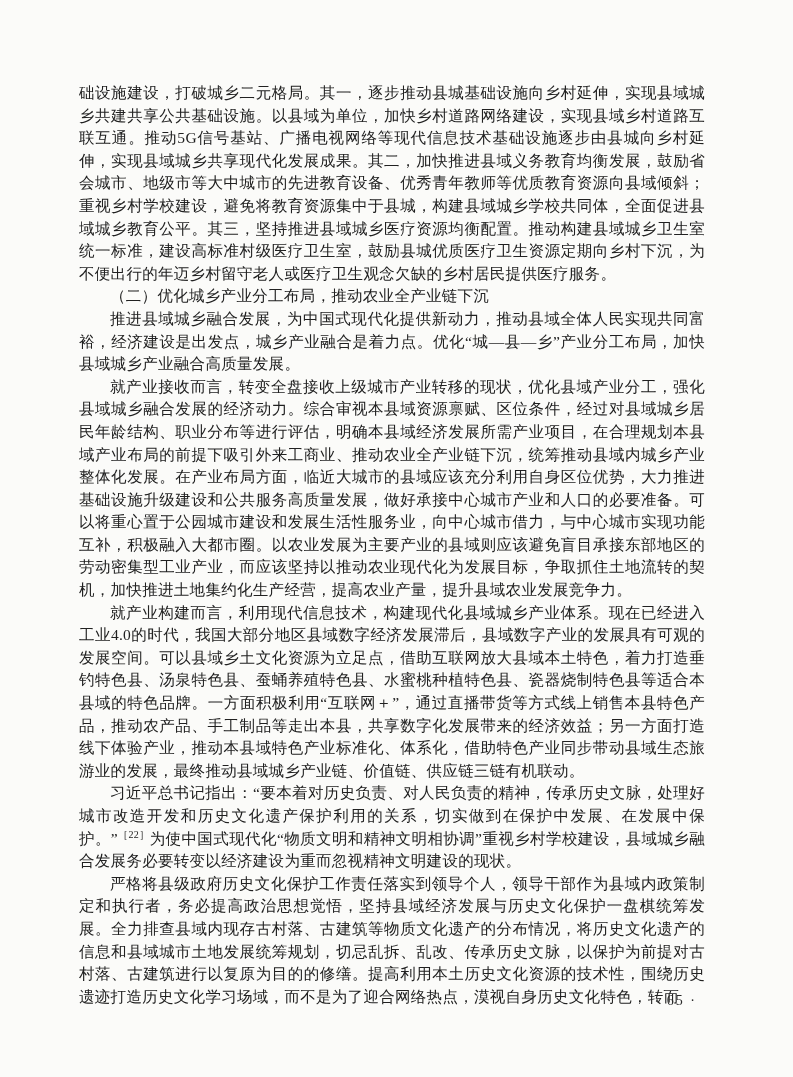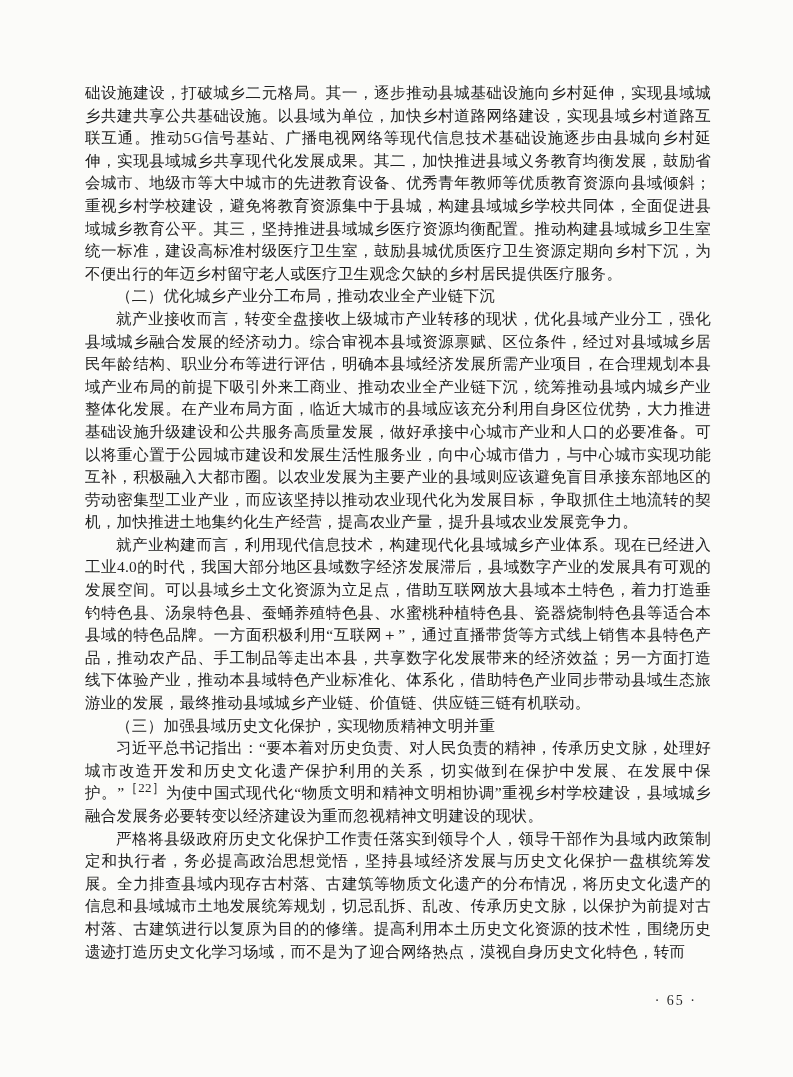--- a/index.html
+++ b/index.html
@@ -14,40 +14,40 @@
     margin: 0 auto;
     background: #fbfbf9;
     color: #212121;
     font-family: "Liberation Serif", "DejaVu Serif", serif;
     overflow: hidden;
     box-sizing: border-box;
   }
   .text-column {
     position: absolute;
     top: 82px;
-    left: 85px;
+    left: 79px;
     width: 626px;
   }
   p.para {
     margin: 0;
     font-size: 15.5px;
     line-height: 22.6px;
     text-align: justify;
     letter-spacing: 0.3px;
     word-break: break-all;
   }
   p.para.indent {
     text-indent: 2em;
   }
   p.para.subheading {
     text-indent: 2em;
     font-weight: 400;
   }
   sup.footnote {
-    font-size: 13px;
+    font-size: 10px;
     line-height: 0;
     vertical-align: super;
   }
   .page-number {
     position: absolute;
     right: 96px;
     top: 993px;
     font-size: 14px;
     letter-spacing: 2px;
     color: #2a2a2a;
@@ -56,26 +56,26 @@
 </head>
 <body>
 
 <div class="page">
   <div class="text-column">
 
     <p class="para">础设施建设，打破城乡二元格局。其一，逐步推动县城基础设施向乡村延伸，实现县域城乡共建共享公共基础设施。以县域为单位，加快乡村道路网络建设，实现县域乡村道路互联互通。推动5G信号基站、广播电视网络等现代信息技术基础设施逐步由县城向乡村延伸，实现县域城乡共享现代化发展成果。其二，加快推进县域义务教育均衡发展，鼓励省会城市、地级市等大中城市的先进教育设备、优秀青年教师等优质教育资源向县域倾斜；重视乡村学校建设，避免将教育资源集中于县城，构建县域城乡学校共同体，全面促进县域城乡教育公平。其三，坚持推进县域城乡医疗资源均衡配置。推动构建县域城乡卫生室统一标准，建设高标准村级医疗卫生室，鼓励县城优质医疗卫生资源定期向乡村下沉，为不便出行的年迈乡村留守老人或医疗卫生观念欠缺的乡村居民提供医疗服务。</p>
 
     <p class="para subheading">（二）优化城乡产业分工布局，推动农业全产业链下沉</p>
 
+    <p class="para indent">推进县域城乡融合发展，为中国式现代化提供新动力，推动县域全体人民实现共同富裕，经济建设是出发点，城乡产业融合是着力点。优化“城—县—乡”产业分工布局，加快县域城乡产业融合高质量发展。</p>
 
     <p class="para indent">就产业接收而言，转变全盘接收上级城市产业转移的现状，优化县域产业分工，强化县域城乡融合发展的经济动力。综合审视本县域资源禀赋、区位条件，经过对县域城乡居民年龄结构、职业分布等进行评估，明确本县域经济发展所需产业项目，在合理规划本县域产业布局的前提下吸引外来工商业、推动农业全产业链下沉，统筹推动县域内城乡产业整体化发展。在产业布局方面，临近大城市的县域应该充分利用自身区位优势，大力推进基础设施升级建设和公共服务高质量发展，做好承接中心城市产业和人口的必要准备。可以将重心置于公园城市建设和发展生活性服务业，向中心城市借力，与中心城市实现功能互补，积极融入大都市圈。以农业发展为主要产业的县域则应该避免盲目承接东部地区的劳动密集型工业产业，而应该坚持以推动农业现代化为发展目标，争取抓住土地流转的契机，加快推进土地集约化生产经营，提高农业产量，提升县域农业发展竞争力。</p>
 
     <p class="para indent">就产业构建而言，利用现代信息技术，构建现代化县域城乡产业体系。现在已经进入工业4.0的时代，我国大部分地区县域数字经济发展滞后，县域数字产业的发展具有可观的发展空间。可以县域乡土文化资源为立足点，借助互联网放大县域本土特色，着力打造垂钓特色县、汤泉特色县、蚕蛹养殖特色县、水蜜桃种植特色县、瓷器烧制特色县等适合本县域的特色品牌。一方面积极利用“互联网＋”，通过直播带货等方式线上销售本县特色产品，推动农产品、手工制品等走出本县，共享数字化发展带来的经济效益；另一方面打造线下体验产业，推动本县域特色产业标准化、体系化，借助特色产业同步带动县域生态旅游业的发展，最终推动县域城乡产业链、价值链、供应链三链有机联动。</p>
 
-    <p class="para subheading">（三）加强县域历史文化保护，实现物质精神文明并重</p>
 
     <p class="para indent">
       <span>习近平总书记指出：“要本着对历史负责、对人民负责的精神，传承历史文脉，处理好城市改造开发和历史文化遗产保护利用的关系，切实做到在保护中发展、在发展中保护。”</span><sup class="footnote">［22］</sup><span>为使中国式现代化“物质文明和精神文明相协调”重视乡村学校建设，县域城乡融合发展务必要转变以经济建设为重而忽视精神文明建设的现状。</span>
     </p>
 
     <p class="para indent">严格将县级政府历史文化保护工作责任落实到领导个人，领导干部作为县域内政策制定和执行者，务必提高政治思想觉悟，坚持县域经济发展与历史文化保护一盘棋统筹发展。全力排查县域内现存古村落、古建筑等物质文化遗产的分布情况，将历史文化遗产的信息和县域城市土地发展统筹规划，切忌乱拆、乱改、传承历史文脉，以保护为前提对古村落、古建筑进行以复原为目的的修缮。提高利用本土历史文化资源的技术性，围绕历史遗迹打造历史文化学习场域，而不是为了迎合网络热点，漠视自身历史文化特色，转而</p>
 
   </div>
 
   <div class="page-number">· 65 ·</div>

